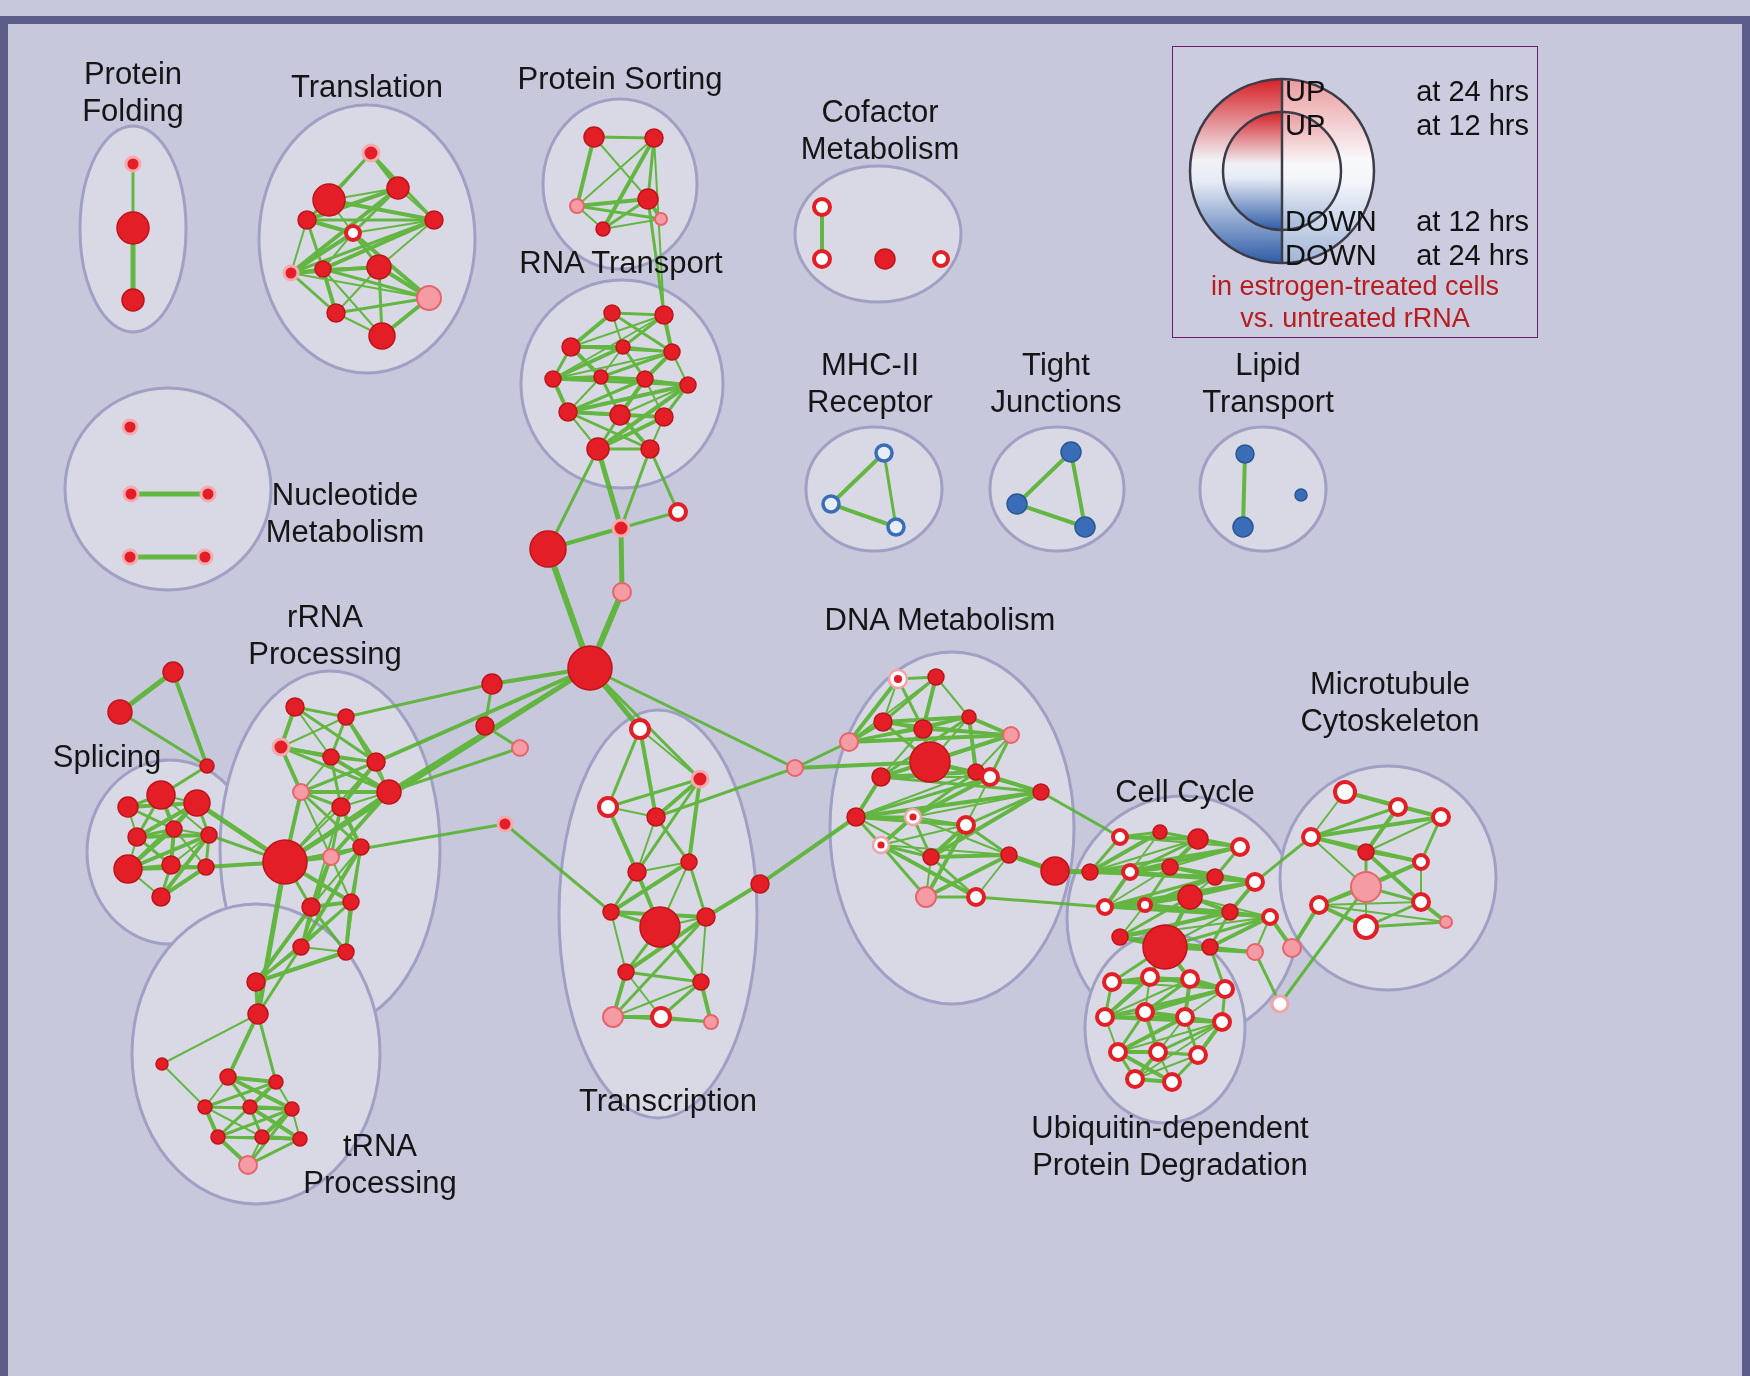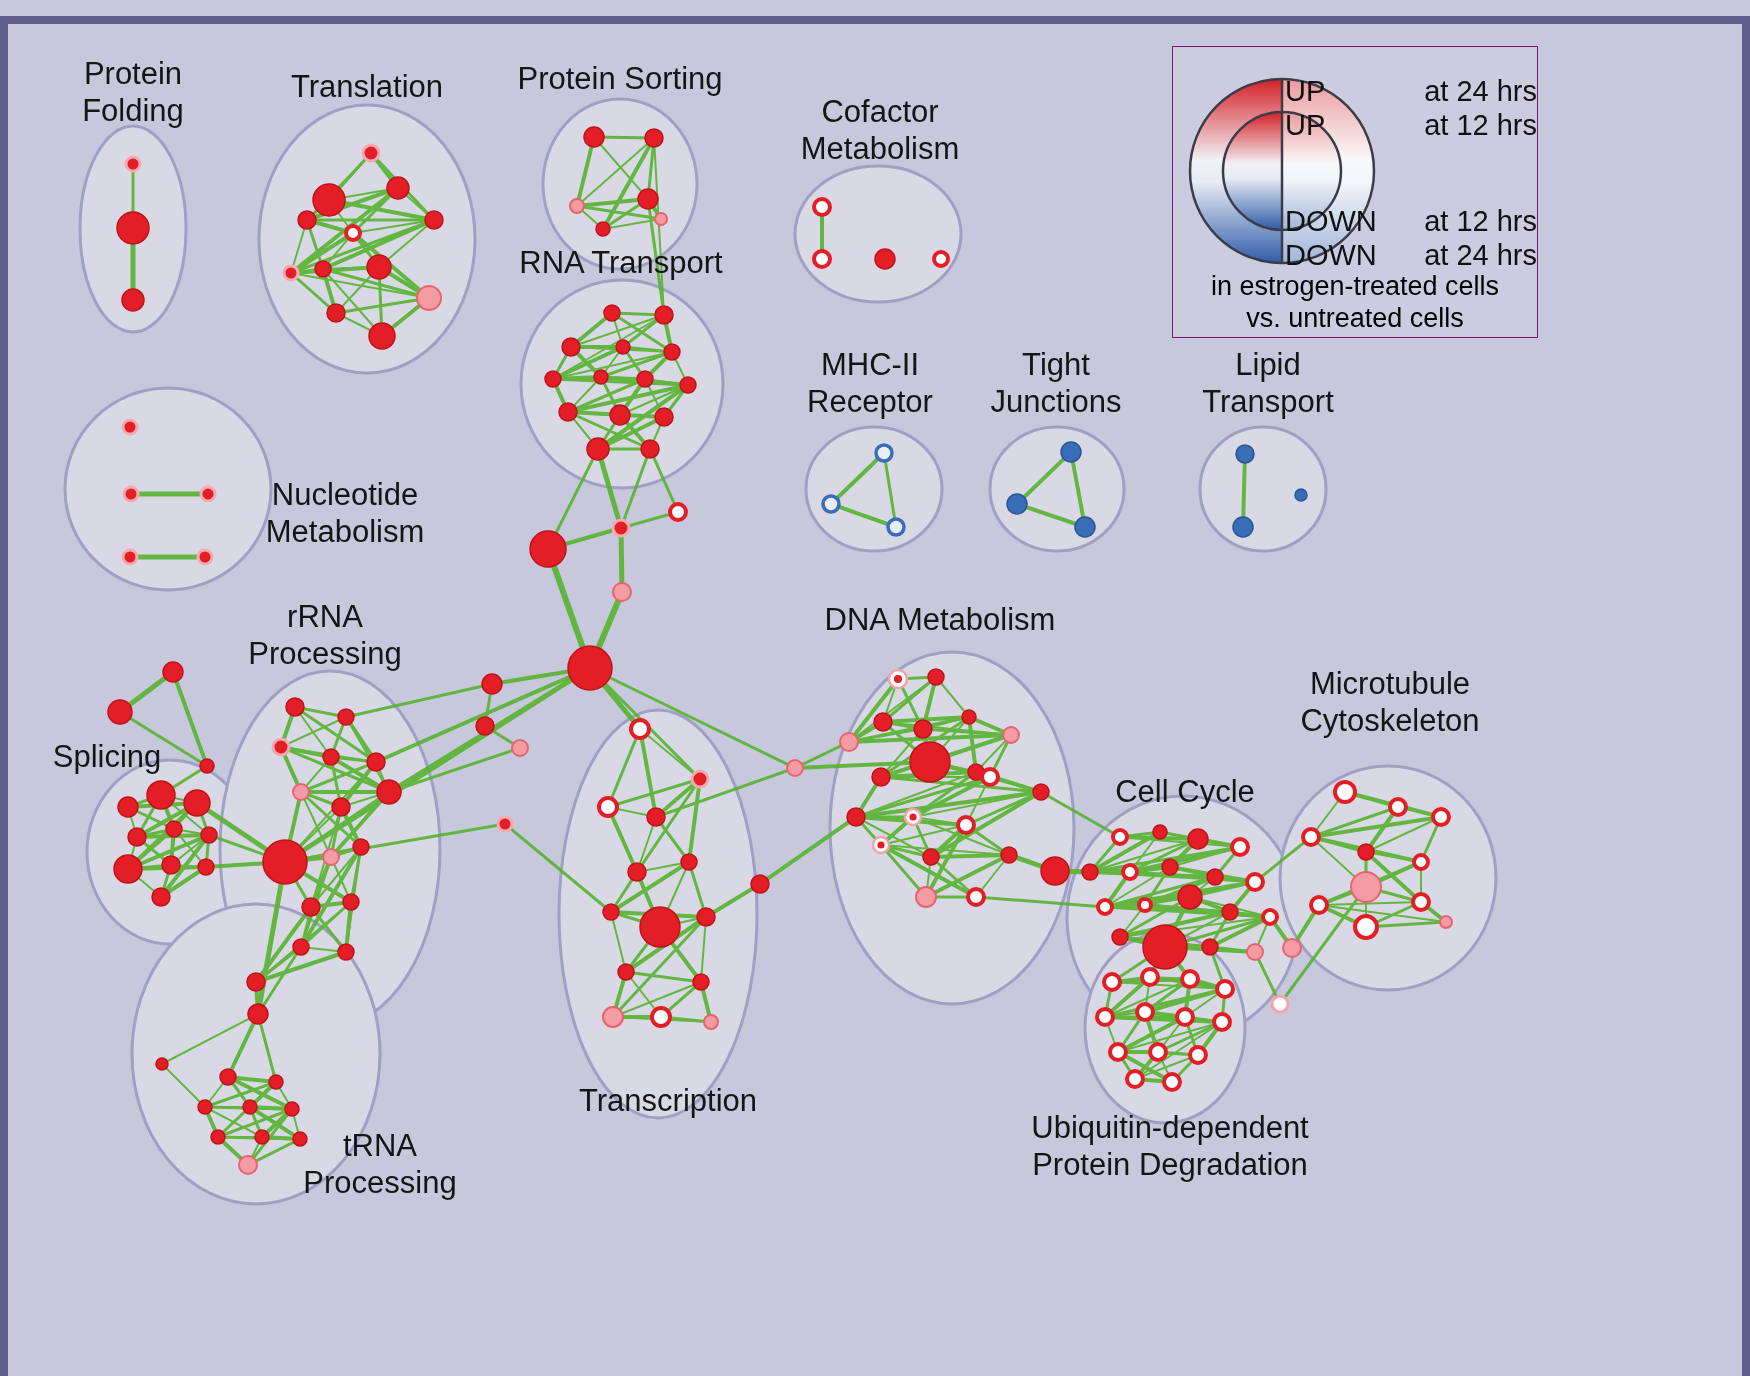--- a/index.html
+++ b/index.html
@@ -6,22 +6,22 @@
   .canvas{position:relative;width:1750px;height:1376px;background:#c7c8dc;
           font-family:"Liberation Sans",sans-serif;overflow:hidden;margin-top:16px;}
   .frame{position:absolute;inset:0;border:8px solid #5c5d89;pointer-events:none;z-index:20;}
   #network-svg{position:absolute;left:0;top:0;}
   #network-svg text{font-family:"Liberation Sans",sans-serif;font-size:31px;fill:#151515;}
   .legend{position:absolute;left:1172px;top:30px;width:366px;height:292px;
           background:#cbccdf;border:1px solid #701a75;box-sizing:border-box;z-index:10;}
   .legend .glyph{position:absolute;left:4px;top:6px;}
   .lg-row{position:absolute;left:0;width:100%;height:32px;font-size:29px;color:#111;}
   .lg-dir{position:absolute;left:112px;}
-  .lg-time{position:absolute;right:0;}
-  .lg-caption{position:absolute;left:0;width:100%;text-align:center;font-size:27px;color:#000000;}
+  .lg-time{position:absolute;right:8px;}
+  .lg-caption{position:absolute;left:0;width:100%;text-align:center;font-size:27px;color:#b91c1c;}
 </style>
 </head>
 <body>
 
 <div class="canvas">
   <svg id="network-svg" width="1750" height="1376" viewBox="0 0 1750 1376">
       <g>
         <ellipse cx="133" cy="213" rx="53" ry="103" fill="#d9d9e6" stroke="#9fa0c4" stroke-width="3"></ellipse>
         <ellipse cx="367" cy="223" rx="108" ry="134" fill="#d9d9e6" stroke="#9fa0c4" stroke-width="3"></ellipse>
         <ellipse cx="620" cy="168" rx="77" ry="85" fill="#d9d9e6" stroke="#9fa0c4" stroke-width="3"></ellipse>
@@ -799,17 +799,17 @@
     </div>
     <div class="lg-row" style="top:158px">
       <span class="lg-dir">DOWN</span>
       <span class="lg-time">at 12 hrs</span>
     </div>
     <div class="lg-row" style="top:192px">
       <span class="lg-dir">DOWN</span>
       <span class="lg-time">at 24 hrs</span>
     </div>
     <div class="lg-caption" style="top:224px">in estrogen-treated cells</div>
-    <div class="lg-caption" style="top:256px">vs. untreated cells</div>
+    <div class="lg-caption" style="top:256px">vs. untreated rRNA</div>
   </div>
 
   <div class="frame"></div>
 </div>
 
 </body></html>

